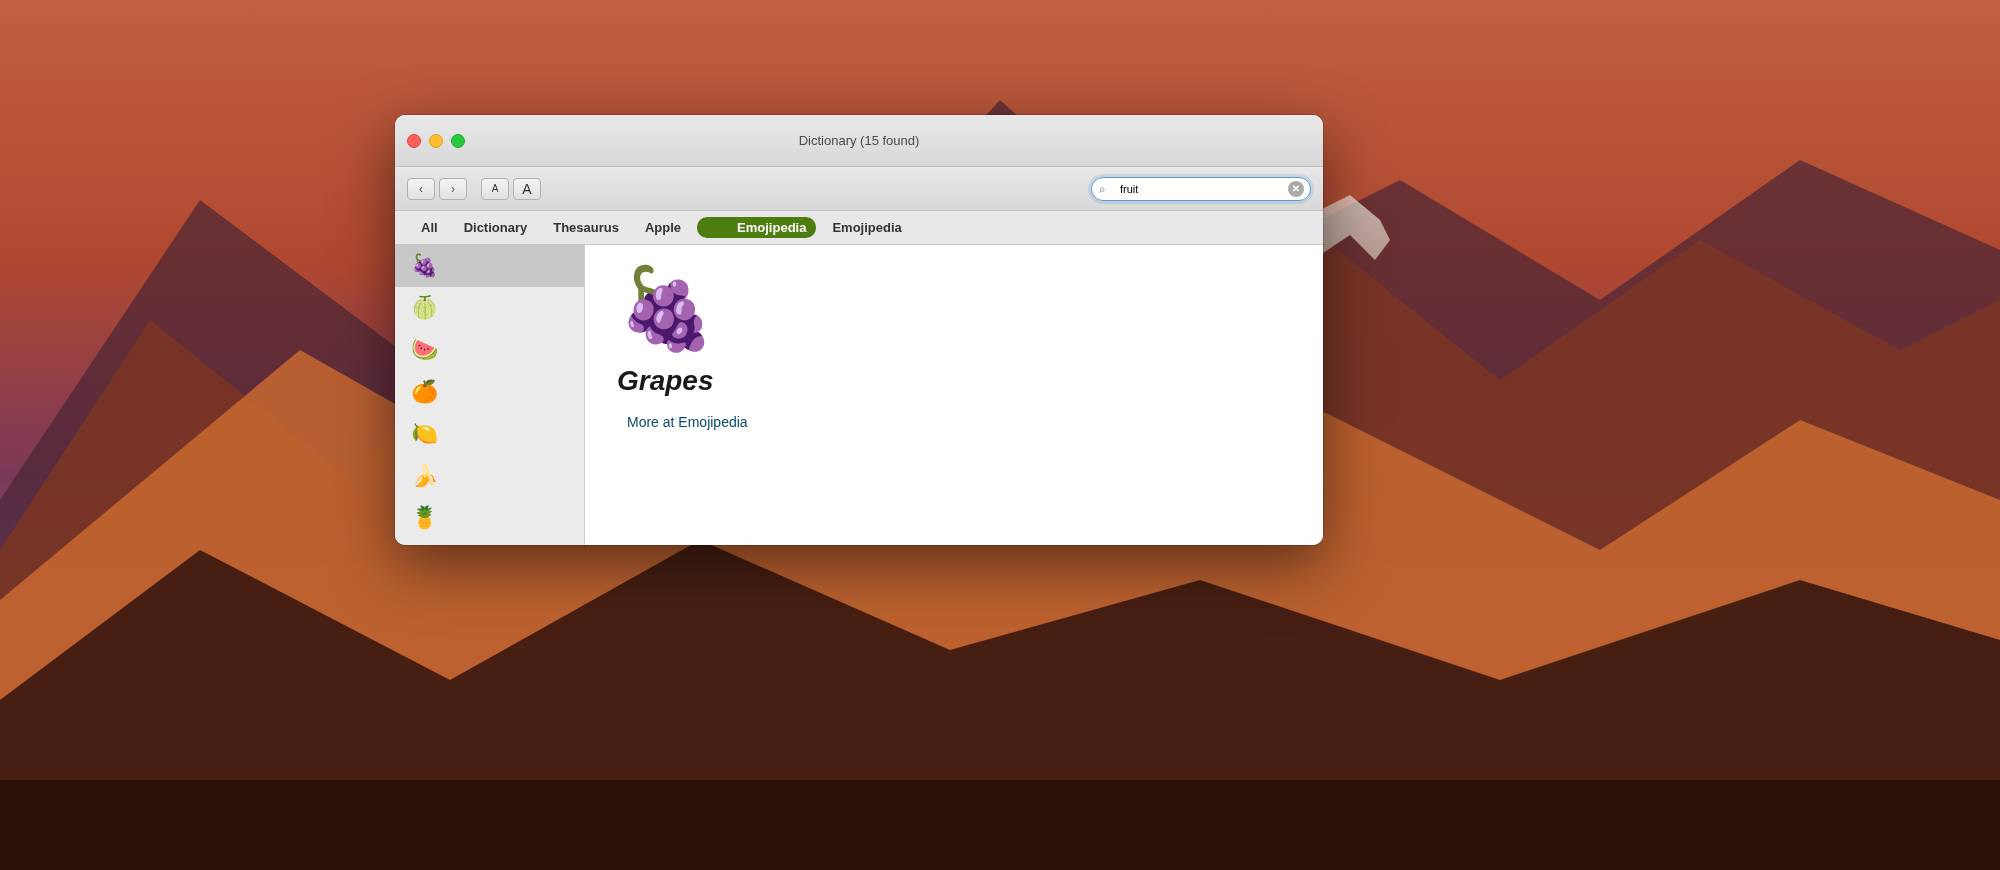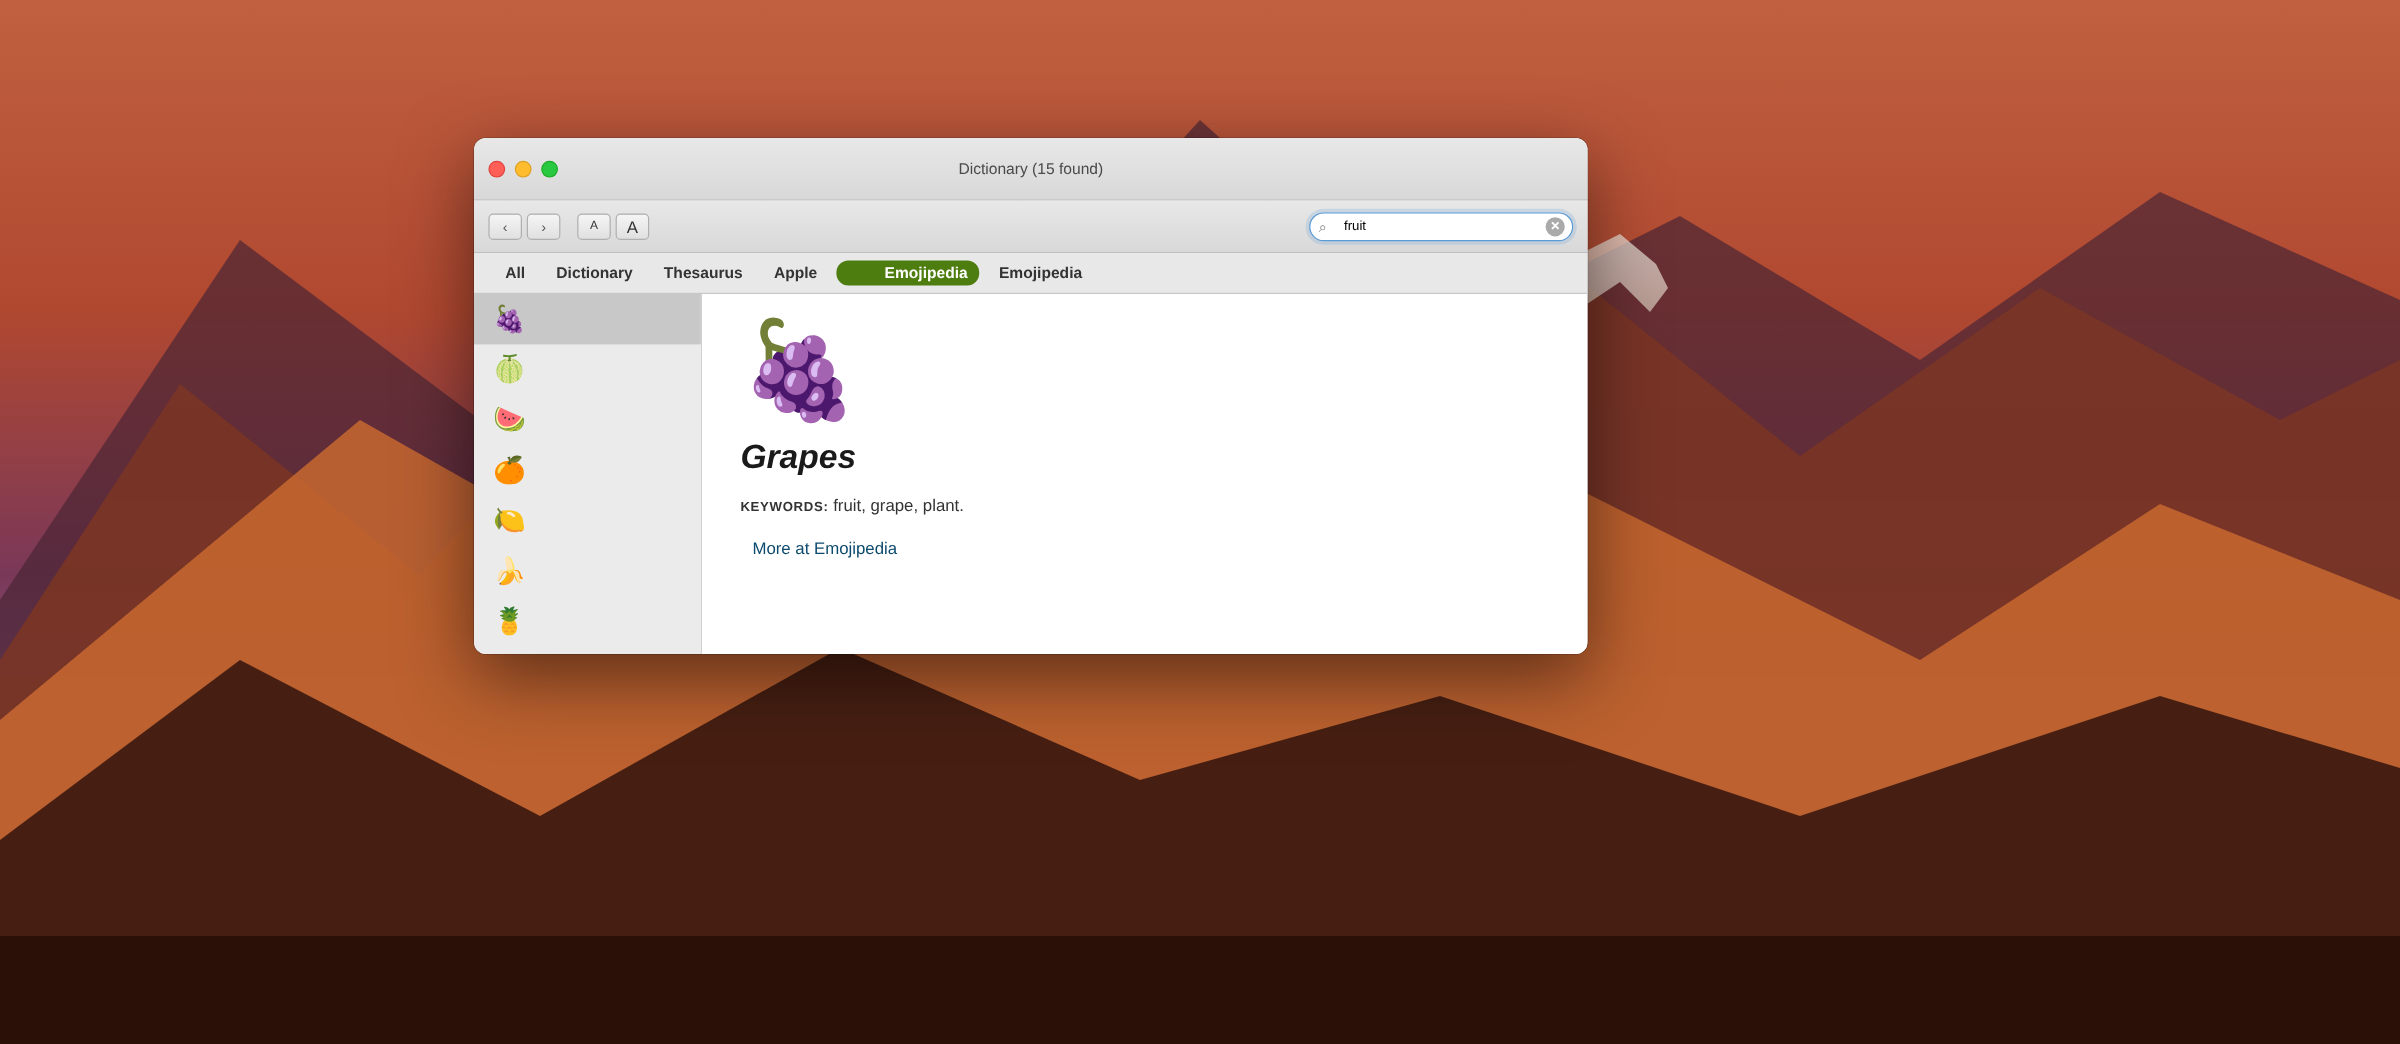--- a/index.html
+++ b/index.html
@@ -403,21 +403,17 @@
         <span>🍍</span>
       </div>
       <div class="sidebar-item">
         
       </div>
     </div>
 
     <div class="detail-panel">
       <div class="emoji-large">🍇</div>
       <div class="entry-title">Grapes</div>
-      <div class="keywords-line">
-        <span class="keywords-label">KEYWORDS:</span>
-        <span>fruit, grape, plant.</span>
-      </div>
       <a class="more-link">More at Emojipedia</a>
     </div>
 
   </div>
 </div>
 
 </body></html>

